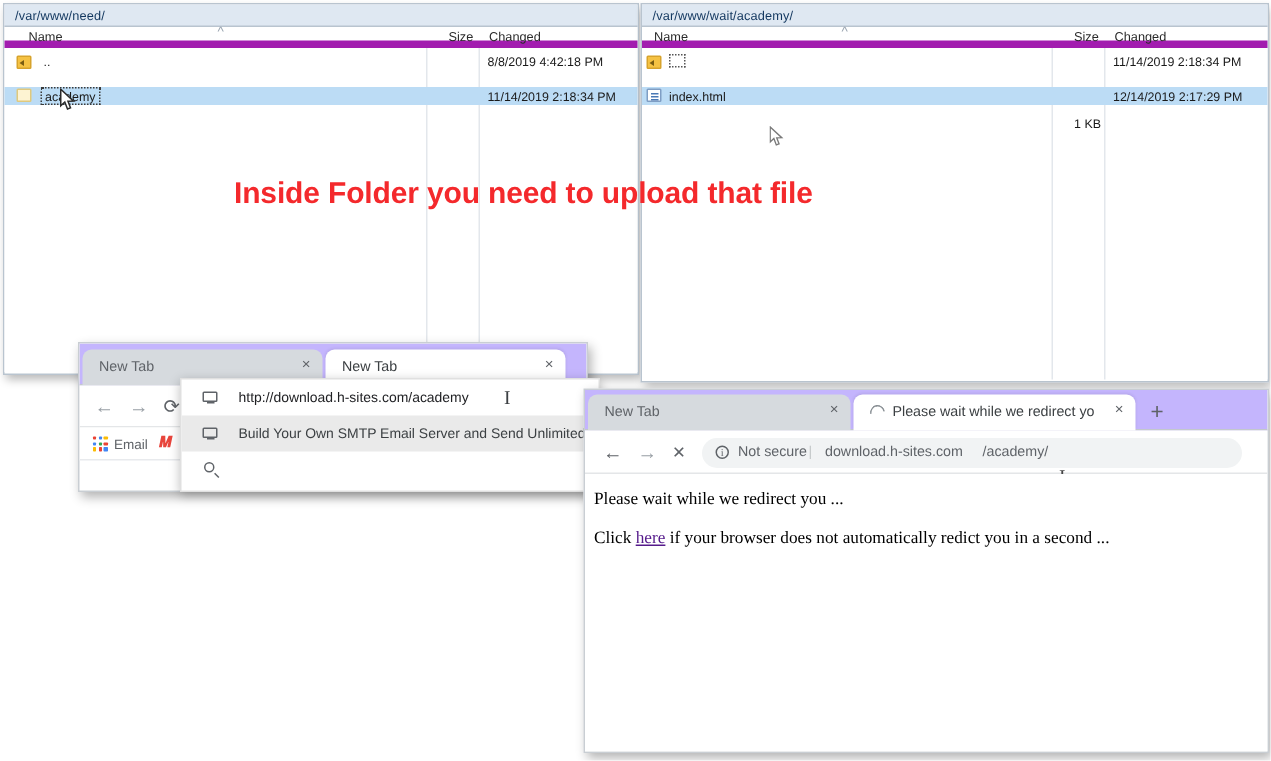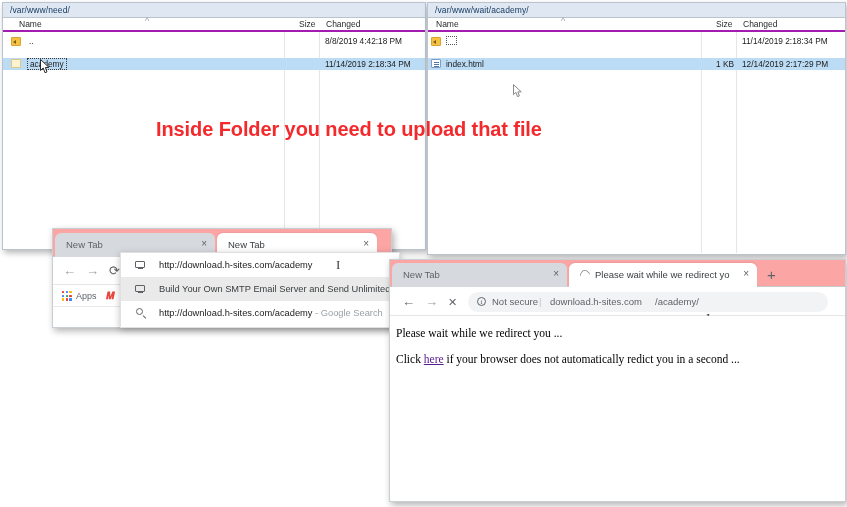--- a/index.html
+++ b/index.html
@@ -25,21 +25,21 @@
     font-size: 8.5px;
     color: #11365e;
     padding: 2px 0 0 7px;
     letter-spacing: .1px;
     white-space: nowrap;
     overflow: hidden;
   }
   .fm-head {
     position: relative;
     height: 14px;
-    border-bottom: 2px solid #a21caf;
+    border-bottom: 5px solid #a21caf;
     background: #fff;
     font-size: 8.5px;
     color: #2a2a2a;
   }
   .fm-head .col { position: absolute; top: 1px; white-space: nowrap; }
   .fm-sortmark {
     position: absolute; top: -2px; font-size: 9px; color: #9aa5b1;
   }
   .fm-body { position: relative; background: #fff; }
   .fm-vline { position: absolute; top: 0; bottom: 0; width: 1px; background: #e3e7ec; }
@@ -115,21 +115,21 @@
   .browser {
     position: absolute;
     background: #ffffff;
     box-shadow: 2px 3px 7px rgba(0,0,0,0.30);
     border: 1px solid #c9ced3;
     overflow: hidden;
   }
   .tabstrip {
     position: relative;
     height: 28px;
-    background: #fca5a5;
+    background: #c4b5fd;
     border-bottom: 1px solid #c3c8cd;
   }
   .tab {
     position: absolute;
     top: 4px;
     height: 24px;
     border-radius: 6px 6px 0 0;
     font-size: 9.5px;
     color: #3c4043;
     white-space: nowrap;
@@ -343,21 +343,21 @@
         <span class="ico ico-up" style="left:3px;"></span>
         <span class="dotbox" style="left:18px;"></span>
         <span class="fm-name" style="left:20px;"></span>
         <span class="fm-size" style="left:273px; width:33px;"></span>
         <span class="fm-changed" style="left:314px;">11/14/2019 2:18:34 PM</span>
       </div>
 
       <div class="fm-row sel" style="top:15px; height:12px;">
         <span class="ico ico-html" style="left:3px; top:1px;"></span>
         <span class="fm-name" style="left:18px; top:1px;">index.html</span>
-        <span class="fm-size" style="left:273px; width:33px; top:1px;">1 KB</span>
+        <span class="fm-size" style="left:273px; width:33px; top:19px;">1 KB</span>
         <span class="fm-changed" style="left:314px; top:1px;">12/14/2019 2:17:29 PM</span>
       </div>
 
       <div class="cursor-arrow" style="left:85px; top:52px;">
         <svg width="10" height="14" viewBox="0 0 11 15">
           <path d="M0.5 0.5 L0.5 11.5 L3.2 9 L5 13.7 L7 12.9 L5.3 8.5 L9 8.4 Z" fill="#ffffff" stroke="#7a7a7a" stroke-width="1"></path>
         </svg>
       </div>
     </div>
   </div>
@@ -389,40 +389,39 @@
         <i style="left:0;top:0;background:#ea4335"></i>
           <i style="left:3.6px;top:0;background:#4285f4"></i>
           <i style="left:7.2px;top:0;background:#fbbc05"></i>
         <i style="left:0;top:3.6px;background:#4285f4"></i>
           <i style="left:3.6px;top:3.6px;background:#34a853"></i>
           <i style="left:7.2px;top:3.6px;background:#ea4335"></i>
         <i style="left:0;top:7.2px;background:#fbbc05"></i>
           <i style="left:3.6px;top:7.2px;background:#ea4335"></i>
           <i style="left:7.2px;top:7.2px;background:#4285f4"></i>
       </span>
-      <span class="bm-label" style="left:23px;">Apps</span>
+      <span class="bm-label" style="left:23px;">Email</span>
       <span class="bm-icon2" style="left:53px;">𝑴</span>
     </div>
 
     <div style="position:absolute;left:0;top:100px;"></div>
   </div>
 
   <div class="acdrop" style="left:120px; top:252px; width:280px; height:76px;">
     <div class="acrow">
       <span class="mon"></span>
       <span class="actext" style="color:#9aa0a6;"><span class="u-strong">http://download.h-sites.com/academy</span></span>
       <span class="ibeam" style="left:215px; top:5px;">I</span>
     </div>
     <div class="acrow hl">
       <span class="mon"></span>
       <span class="actext">Build Your Own SMTP Email Server and Send Unlimited </span>
     </div>
     <div class="acrow">
       <span class="searchglyph"></span>
-      <span class="actext"><span class="u-strong">http://download.h-sites.com/academy</span><span class="u-dim"> - Google Search</span></span>
     </div>
   </div>
 
   <div class="browser" style="left:389px; top:259px; width:457px; height:243px;">
 
     <div class="tabstrip" style="height:27px;">
       <div class="tab inactive" style="left:2px; width:175px; top:3px;">
         <span class="tlabel">New Tab</span>
         <span class="tclose">×</span>
       </div>

